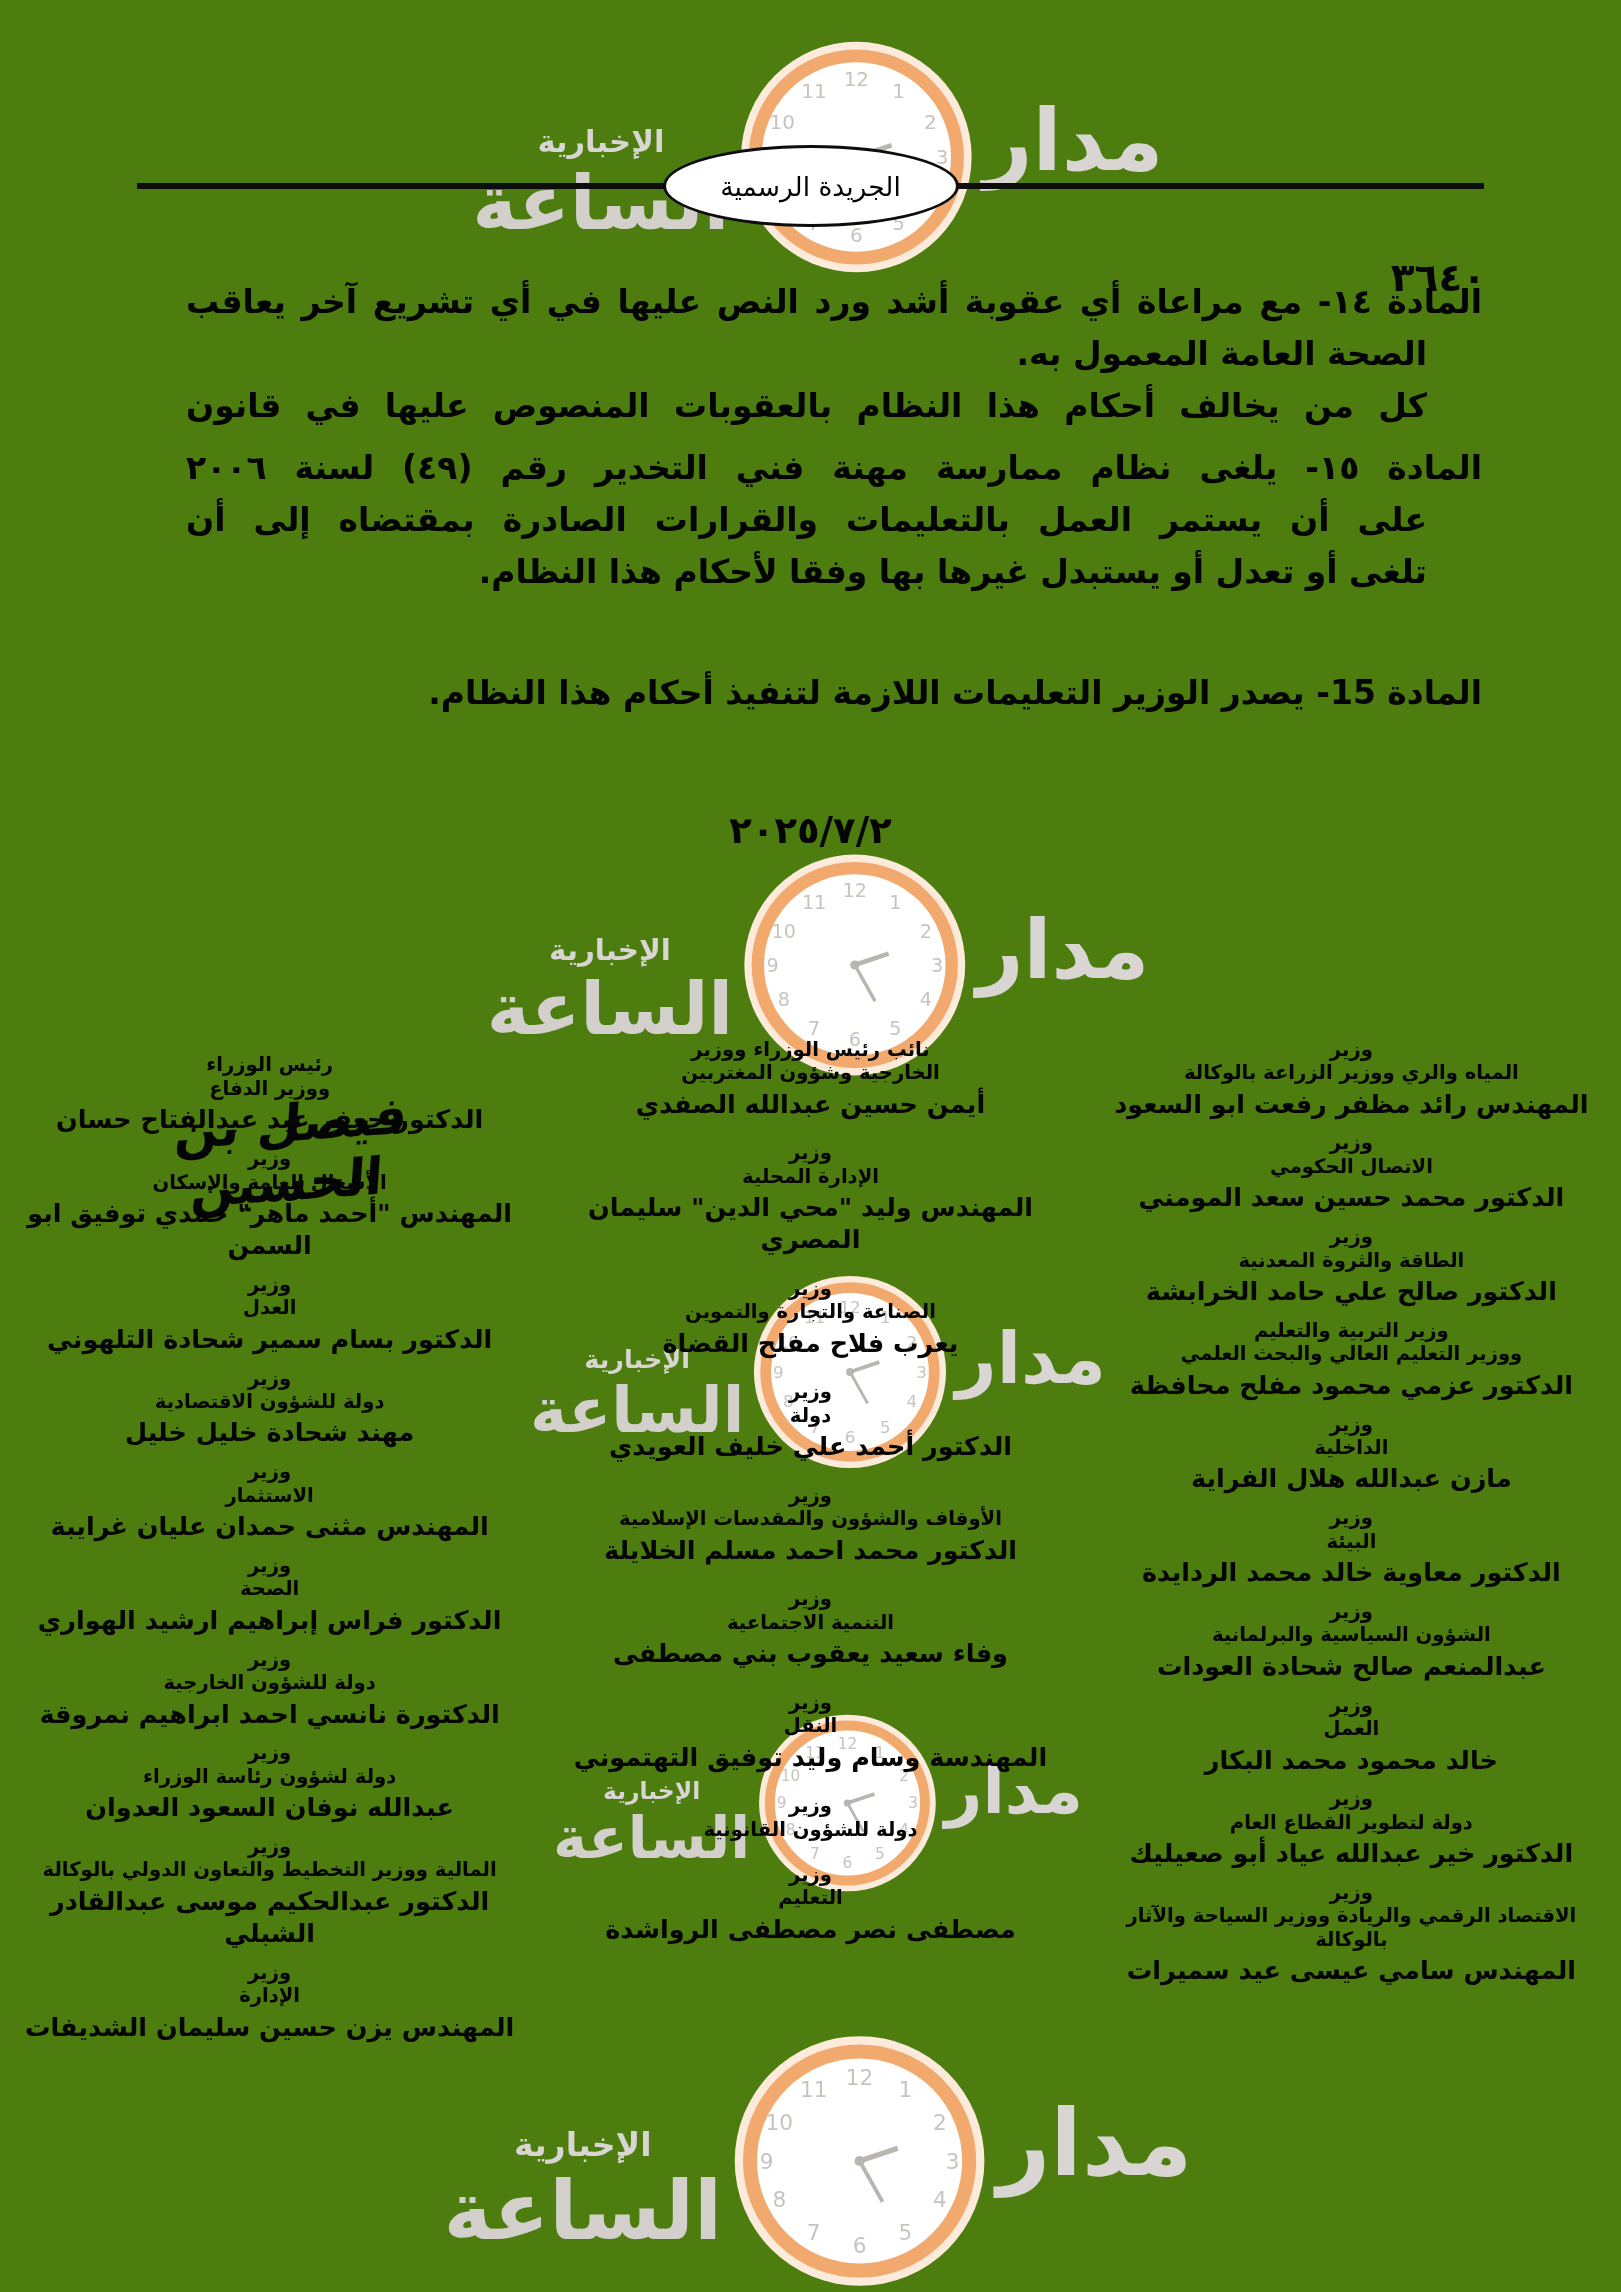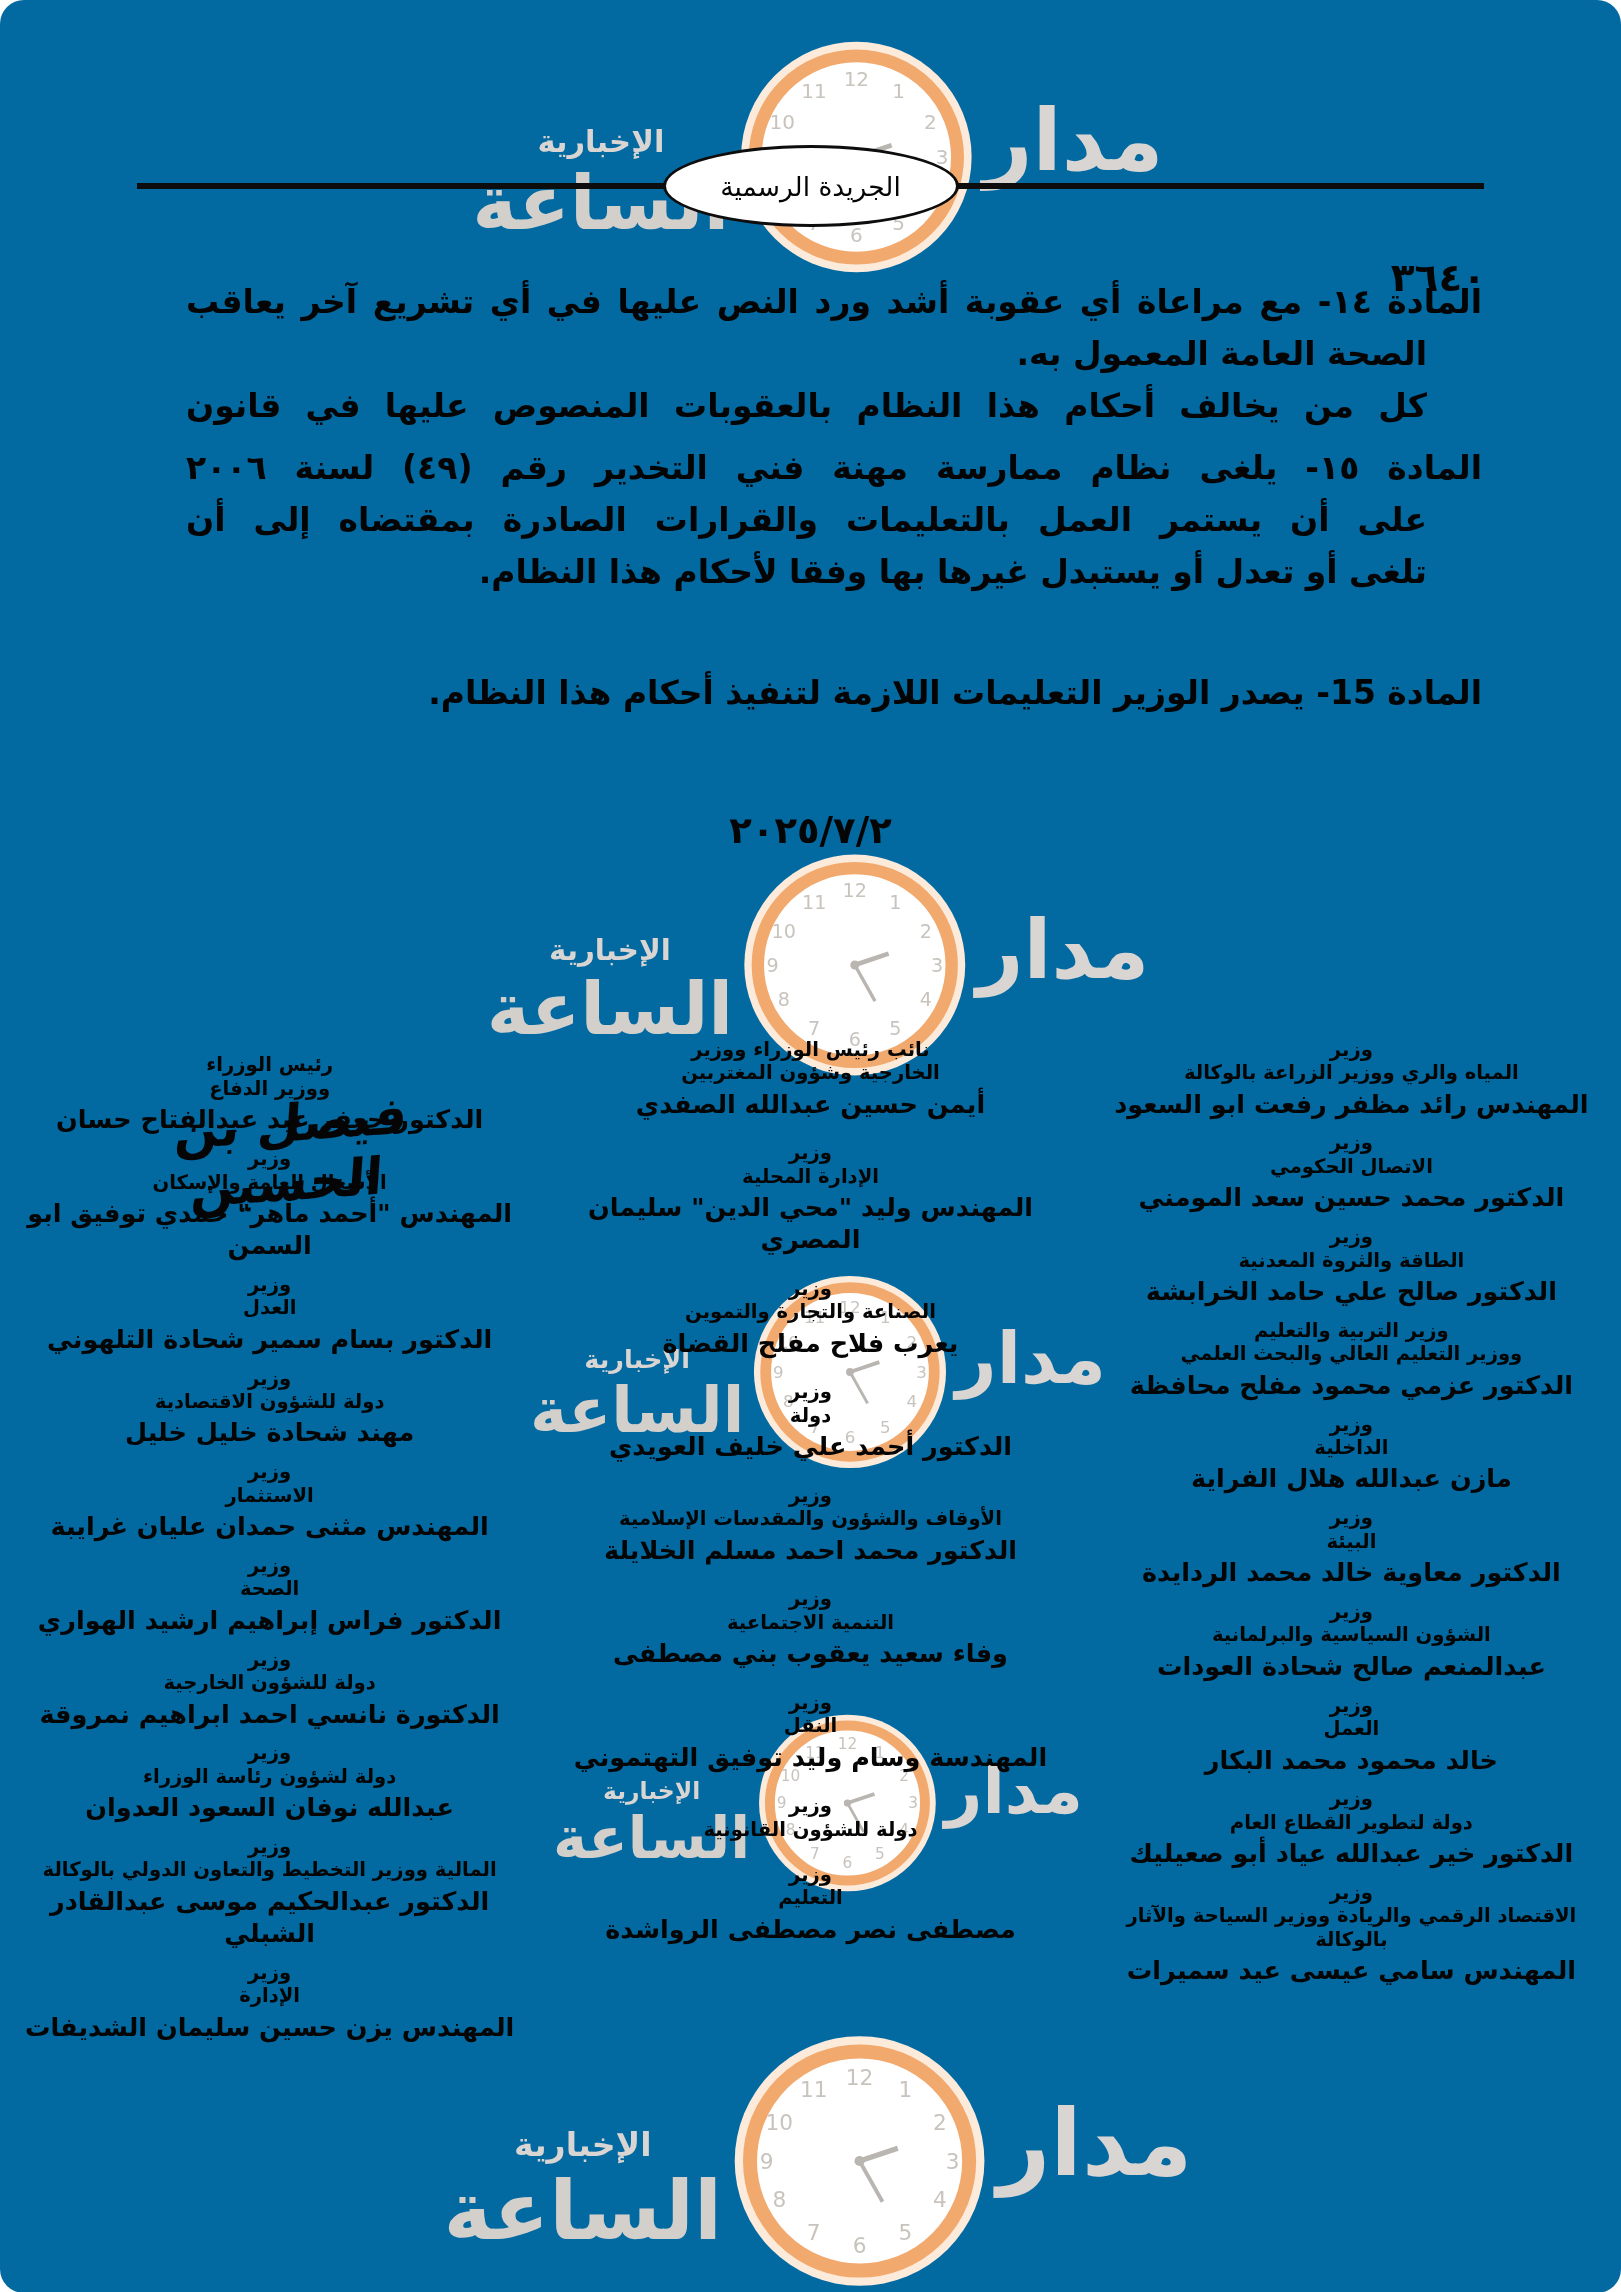--- a/index.html
+++ b/index.html
@@ -3,21 +3,21 @@
 <meta charset="utf-8">
 <style>
   * { box-sizing: border-box; margin: 0; padding: 0; }
   body {
     width: 1621px; height: 2293px;
     font-family: "DejaVu Sans", sans-serif;
     background: #ffffff;
   }
   .page {
     position: relative; width: 1621px; height: 2293px;
-    background: #0369a1; overflow: hidden; direction: rtl; color: #050505; border-radius: 24px;
+    background: #4d7c0f; overflow: hidden; direction: rtl; color: #050505;
   }
 
   
   .wm-layer { position: absolute; inset: 0; z-index: 0; }
   .wm {
     position: absolute; left: var(--x); top: var(--y);
     transform: translate(-50%, -50%) scale(var(--s));
     display: flex; direction: ltr; align-items: center; gap: 7.8px;
     white-space: nowrap;
   }

